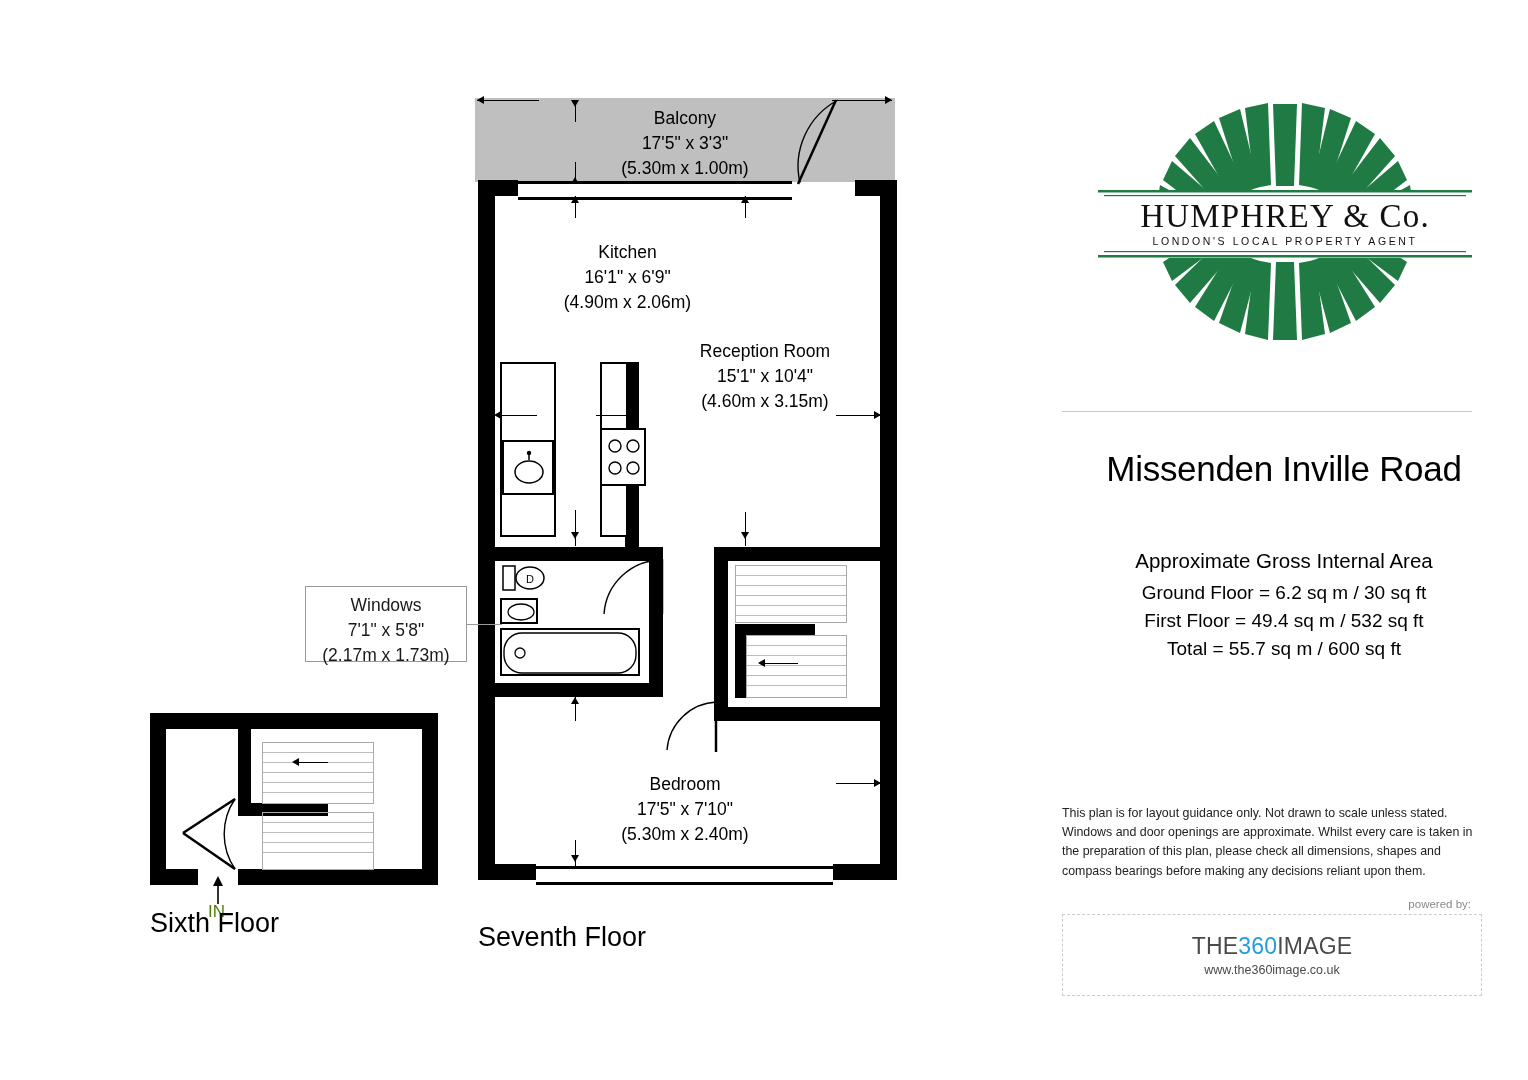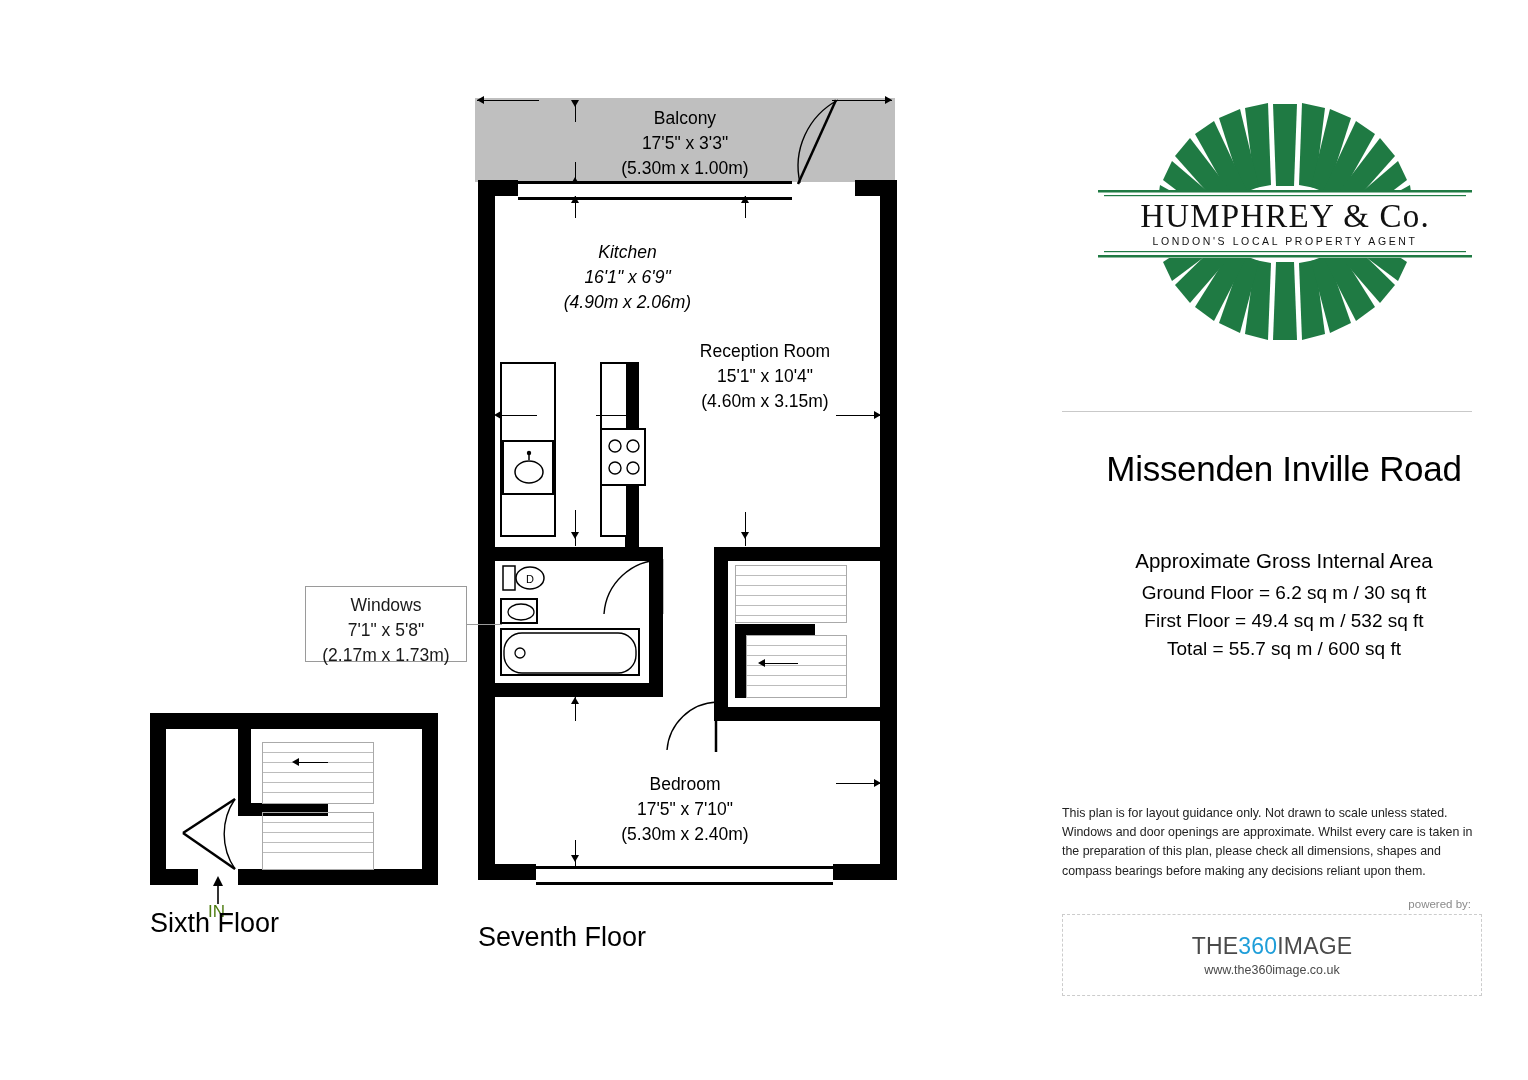--- a/index.html
+++ b/index.html
@@ -276,21 +276,21 @@
   <div class="thin-box" style="left:500px; top:598px; width:38px; height:26px;"></div>
   <svg style="position:absolute; left:500px; top:596px; width:42px; height:30px;">
     <ellipse cx="21" cy="16" rx="13" ry="8" fill="none" stroke="#000" stroke-width="1.3"></ellipse>
   </svg>
   <svg style="position:absolute; left:498px; top:560px; width:60px; height:40px;">
     <rect x="5" y="6" width="12" height="24" fill="none" stroke="#000" stroke-width="1.5"></rect>
     <ellipse cx="32" cy="18" rx="14" ry="11" fill="none" stroke="#000" stroke-width="1.5"></ellipse>
     <text x="28" y="23" font-size="11" font-family="Liberation Sans, sans-serif">D</text>
   </svg>
 
-  <div class="room-label" style="left:490px; top:240px; width:275px;font-style:italic;">
+  <div class="room-label" style="left:490px; top:240px; width:275px;">
     <div>Kitchen</div>
     <div>16'1" x 6'9"</div>
     <div>(4.90m x 2.06m)</div>
   </div>
 
   <div class="room-label" style="left:640px; top:339px; width:250px;">
     <div>Reception Room</div>
     <div>15'1" x 10'4"</div>
     <div>(4.60m x 3.15m)</div>
   </div>

